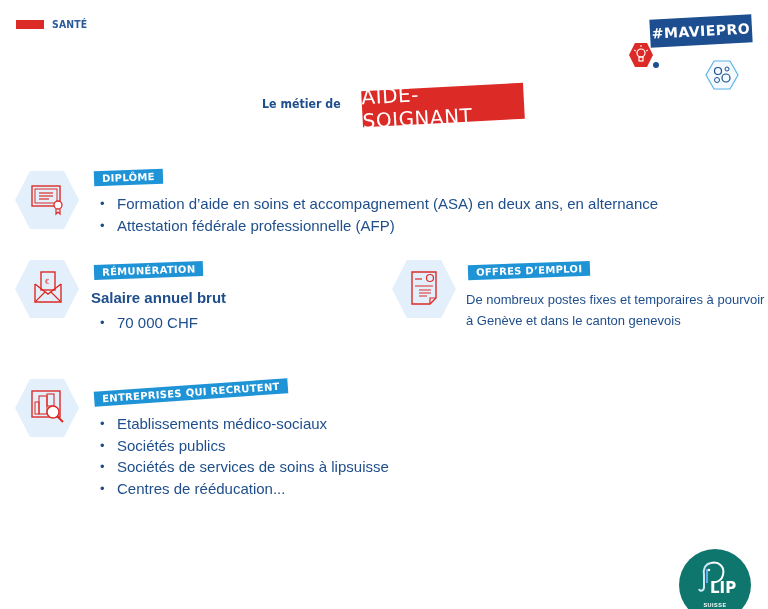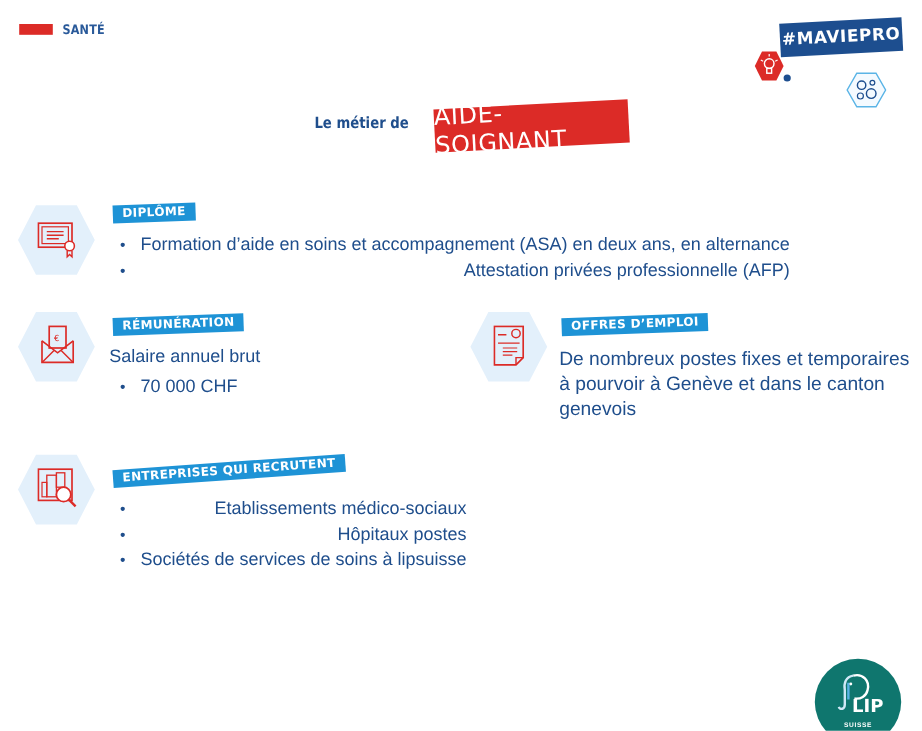--- a/index.html
+++ b/index.html
@@ -21,25 +21,25 @@
     .title-main { position: absolute; left: 100px; top: -9px; width: 162px; height: 36px; background: #dc2b27; transform: rotate(-3deg); display: flex; align-items: center; justify-content: center; }
     .title-main span { color: #ffffff; font-family: "DejaVu Sans", sans-serif; font-size: 20px; font-weight: normal; letter-spacing: 0.5px; }
 
     .hex { position: absolute; width: 66px; height: 60px; }
     .hex svg { position: absolute; left: 0; top: 0; }
     .hex .ico { position: absolute; }
 
     .tag { position: absolute; background: #1e93d6; color: #fff; font-family: "DejaVu Sans", sans-serif; font-size: 10px; font-weight: bold; padding: 2px 8px; transform: rotate(-2deg); letter-spacing: 0.3px; white-space: nowrap; }
 
     .list { position: absolute; list-style: none; font-size: 15px; color: #1f4e8c; line-height: 21.5px; }
-    .list li { position: relative; padding-left: 17px; text-align: right; }
+    .list li { position: relative; padding-left: 17px; }
     .list li::before { content: "•"; position: absolute; left: 0; top: 0; font-size: 13px; color: #1f4e8c; }
 
-    .subhead { position: absolute; font-size: 15px; font-weight: normal; color: #1f4e8c; }
-    .para { position: absolute; font-size: 16px; color: #1f4e8c; line-height: 21px; width: 300px; }
+    .subhead { position: absolute; font-size: 15px; font-weight: bold; color: #1f4e8c; }
+    .para { position: absolute; font-size: 13px; color: #1f4e8c; line-height: 21px; width: 300px; }
 
     .footer-url { position: absolute; left: 16px; top: 611px; font-size: 15px; color: #2a5a9a; margin-top: 44px; }
 
     .logo { position: absolute; left: 679px; top: 549px; width: 72px; height: 72px; border-radius: 50%; background: #0f766e; }
     .logo .lip { position: absolute; left: 31px; top: 30px; color: #fff; font-family: "DejaVu Sans", sans-serif; font-weight: bold; font-size: 15px; }
     .logo .suisse { position: absolute; left: 0; width: 72px; top: 53px; text-align: center; color: #fff; font-size: 5.5px; font-weight: bold; letter-spacing: 0.5px; }
   </style>
 </head>
 <body>
 
@@ -89,21 +89,21 @@
     <line x1="8" y1="9" x2="22" y2="9" stroke="#dc2b27" stroke-width="1.2"></line>
     <line x1="8" y1="12" x2="22" y2="12" stroke="#dc2b27" stroke-width="1.2"></line>
     <line x1="8" y1="15" x2="18" y2="15" stroke="#dc2b27" stroke-width="1.2"></line>
     <circle cx="27" cy="21" r="4" fill="#fff" stroke="#dc2b27" stroke-width="1.3"></circle>
     <path d="M25 25 L25 30 L27 28 L29 30 L29 25" fill="none" stroke="#dc2b27" stroke-width="1.2"></path>
   </svg>
 </div>
 <div class="tag" style="left:94px; top:170px;">DIPLÔME</div>
 <ul class="list" style="left:100px; top:193px;">
   <li>Formation d’aide en soins et accompagnement (ASA) en deux ans, en alternance</li>
-  <li>Attestation privées professionnelle (AFP)</li>
+  <li>Attestation fédérale professionnelle (AFP)</li>
 </ul>
 
 <div class="hex" style="left:14px; top:259px;">
   <svg width="66" height="60" viewBox="0 0 66 60">
       <polygon points="16,1 50,1 65,30 50,59 16,59 1,30" fill="#e3f0fb"></polygon>
     </svg>
   <svg class="ico" style="left:20px; top:11px;" width="28" height="34" viewBox="0 0 28 34">
     <rect x="7" y="2" width="14" height="18" fill="none" stroke="#dc2b27" stroke-width="1.4"></rect>
     <text x="11" y="14" font-size="7" fill="#dc2b27" font-family="DejaVu Sans, sans-serif">€</text>
     <path d="M1 14 L1 32 L27 32 L27 14" fill="none" stroke="#dc2b27" stroke-width="1.4"></path>
@@ -144,22 +144,23 @@
     <rect x="8" y="6" width="8" height="18" fill="none" stroke="#dc2b27" stroke-width="1.1"></rect>
     <rect x="16" y="4" width="7" height="12" fill="none" stroke="#dc2b27" stroke-width="1.1"></rect>
     <rect x="4" y="12" width="4" height="12" fill="none" stroke="#dc2b27" stroke-width="1"></rect>
     <circle cx="22" cy="22" r="6" fill="#fff" stroke="#dc2b27" stroke-width="1.4"></circle>
     <line x1="26" y1="26" x2="32" y2="32" stroke="#dc2b27" stroke-width="2"></line>
   </svg>
 </div>
 <div class="tag" style="left:94px; top:385px; transform: rotate(-4deg);">ENTREPRISES QUI RECRUTENT</div>
 <ul class="list" style="left:100px; top:413px;">
   <li>Etablissements médico-sociaux</li>
-  <li>Hôpitaux postes</li>
+  <li>Sociétés publics</li>
   <li>Sociétés de services de soins à lipsuisse</li>
+  <li>Centres de rééducation...</li>
 </ul>
 
 <a class="footer-url">www.lipsuisse.ch</a>
 
 <div class="logo">
   <svg style="position:absolute; left:18px; top:10px;" width="30" height="36" viewBox="0 0 30 36">
     <path d="M14 4 C22 2 28 8 26 16 C25 21 20 24 15 23" fill="none" stroke="#ffffff" stroke-width="2"></path>
     <path d="M14 4 C8 5 6 10 7 16 L7 28 C7 32 3 33 2 30" fill="none" stroke="#cfe8f6" stroke-width="2"></path>
     <path d="M10 10 L10 24" stroke="#5ab4e6" stroke-width="2"></path>
     <circle cx="12" cy="11" r="1.2" fill="#ffffff"></circle>

